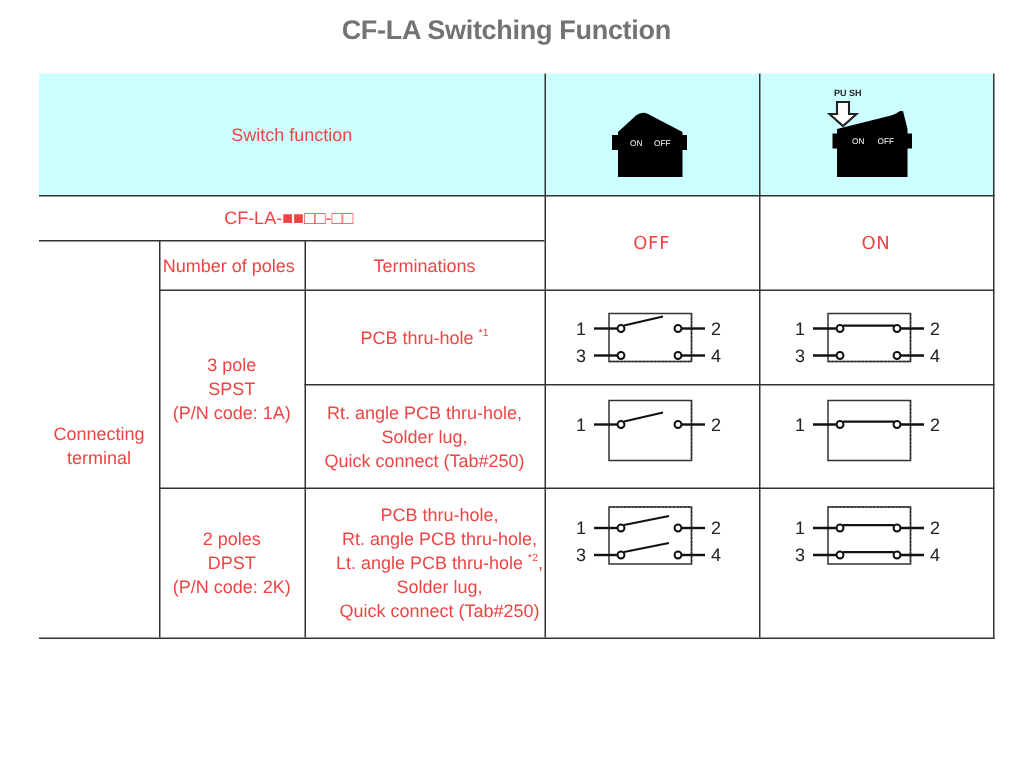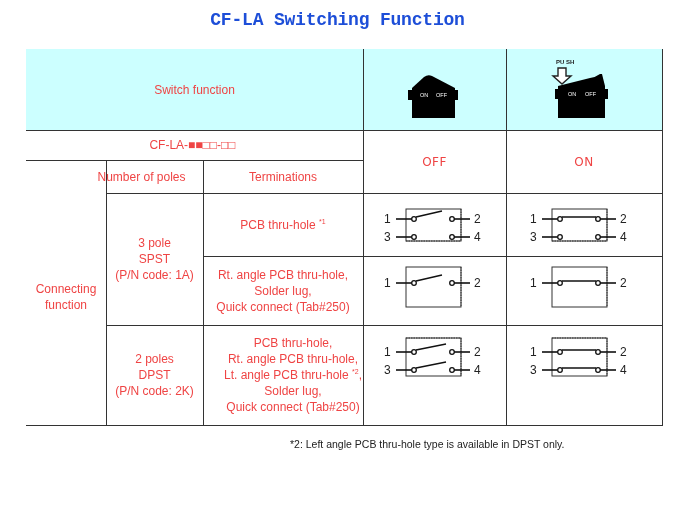--- a/index.html
+++ b/index.html
@@ -1,17 +1,17 @@
 <!DOCTYPE html>
 <html><head>
 <meta charset="utf-8">
 <style>
   html, body { margin: 0; padding: 0; background: #ffffff; }
   body { width: 675px; height: 506px; position: relative; overflow: hidden; font-family: "Liberation Sans", sans-serif; color: #222; }
-  .title { position: absolute; left: 0; top: 10px; width: 675px; text-align: center; font-family: Liberation Mono, monospace; font-weight: bold; font-size: 18px; color: #1d4ed8; letter-spacing: -0.2px; }
+  .title { position: absolute; left: 0; top: 10px; width: 675px; text-align: center; font-family: Liberation Sans, sans-serif; font-weight: bold; font-size: 18px; color: #737373; letter-spacing: -0.2px; }
   .abs { position: absolute; box-sizing: border-box; }
   .cyan { background: #ccffff; }
   .hl { position: absolute; height: 0; border-top: 1.5px solid #333; }
   .vl { position: absolute; width: 0; border-left: 1.5px solid #333; }
   .cell { position: absolute; display: flex; align-items: center; justify-content: center; text-align: center; font-size: 12px; line-height: 16px; color: #ef4444; box-sizing: border-box; }
   .cell .ln { display: block; }
   .sup { font-size: 7px; vertical-align: super; line-height: 0; }
   .state { font-family: "DejaVu Sans", sans-serif; font-size: 12px; letter-spacing: 0.5px; }
   .notes { position: absolute; left: 290px; top: 437px; font-size: 10.5px; line-height: 15px; color: #222; }
   svg { position: absolute; overflow: visible; }
@@ -65,31 +65,31 @@
     <span>CF-LA-■■□□-□□</span>
   </div>
 
   <div class="cell state" style="left:363px; top:130px; width:143px; height:63px;">
     <span>OFF</span>
   </div>
   <div class="cell state" style="left:506px; top:130px; width:156px; height:63px;">
     <span>ON</span>
   </div>
 
-  <div class="cell" style="left:93px; top:160px; width:97px; height:33px;">
+  <div class="cell" style="left:104px; top:160px; width:97px; height:33px;">
     <span>Number of poles</span>
   </div>
   <div class="cell" style="left:203px; top:160px; width:160px; height:33px;">
     <span>Terminations</span>
   </div>
 
   <div class="cell" style="left:26px; top:160px; width:80px; height:265px; padding-top:8px;">
     <div>
       <span class="ln">Connecting</span>
-      <span class="ln">function</span>
+      <span class="ln">terminal</span>
     </div>
   </div>
 
   <div class="cell" style="left:106px; top:193px; width:97px; height:132px;">
     <div>
       <span class="ln">3 pole</span>
       <span class="ln">SPST</span>
       <span class="ln">(P/N code: 1A)</span>
     </div>
   </div>
@@ -224,14 +224,13 @@
     <line x1="74" y1="18" x2="90" y2="18" stroke="#111" stroke-width="1.6"></line>
     <line x1="16" y1="36" x2="32" y2="36" stroke="#111" stroke-width="1.6"></line>
     <circle cx="34" cy="36" r="2.3" fill="#fff" stroke="#111" stroke-width="1.3"></circle>
     <line x1="36" y1="34" x2="70" y2="34" stroke="#111" stroke-width="1.5"></line>
     <circle cx="72" cy="36" r="2.3" fill="#fff" stroke="#111" stroke-width="1.3"></circle>
     <line x1="74" y1="36" x2="90" y2="36" stroke="#111" stroke-width="1.6"></line>
   </svg>
 </div>
 
 <div class="notes">
-  <div>*2: Left angle PCB thru-hole type is available in DPST only.</div>
 </div>
 
 </body></html>

